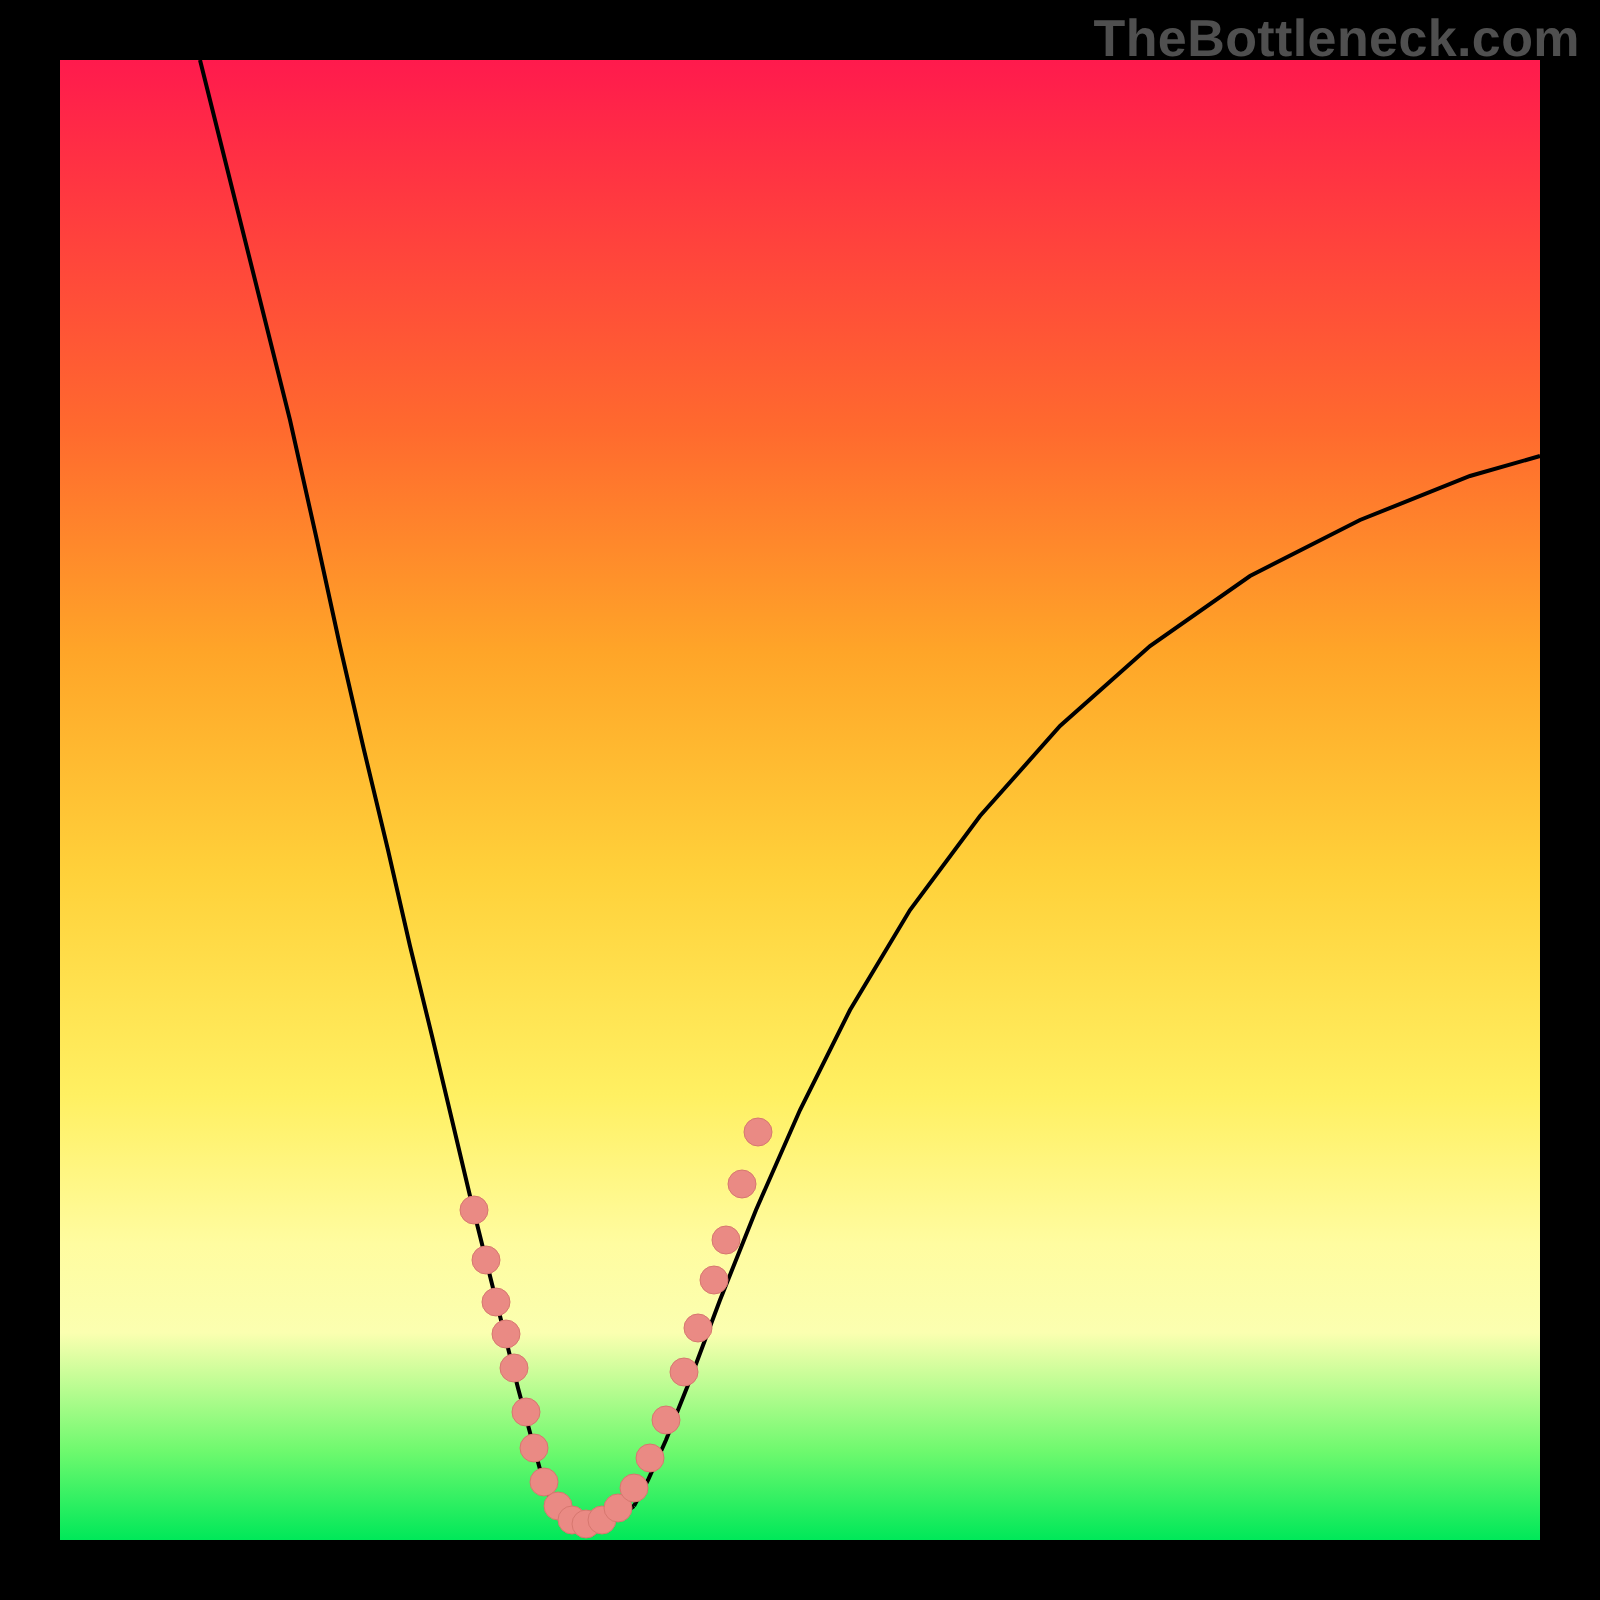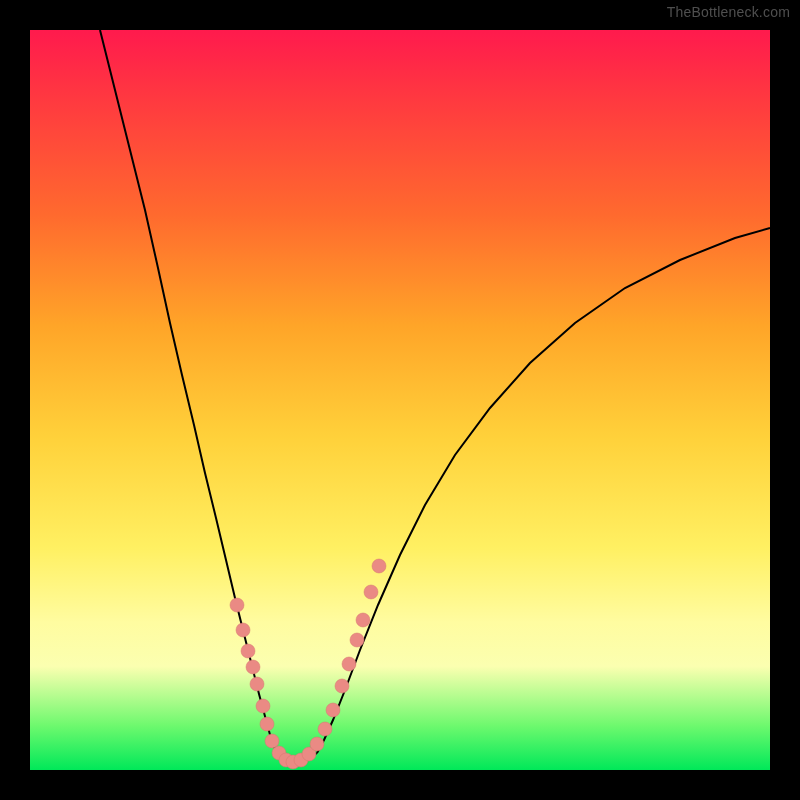--- a/index.html
+++ b/index.html
@@ -38,23 +38,23 @@
       #fbffb0 86%,
       #6ef96e 94%,
       #00e859 100%
     );
   }
   .watermark {
     position: absolute;
     top: 4px;
     right: 10px;
     color: #4f4f4f;
-    font-size: 14px;
+    font-size: 26px;
     letter-spacing: 0.2px;
-    font-weight: 400;
+    font-weight: 700;
     user-select: none;
   }
   svg.curve {
     position: absolute;
     left: 0;
     top: 0;
     width: 740px;
     height: 740px;
     overflow: visible;
   }

